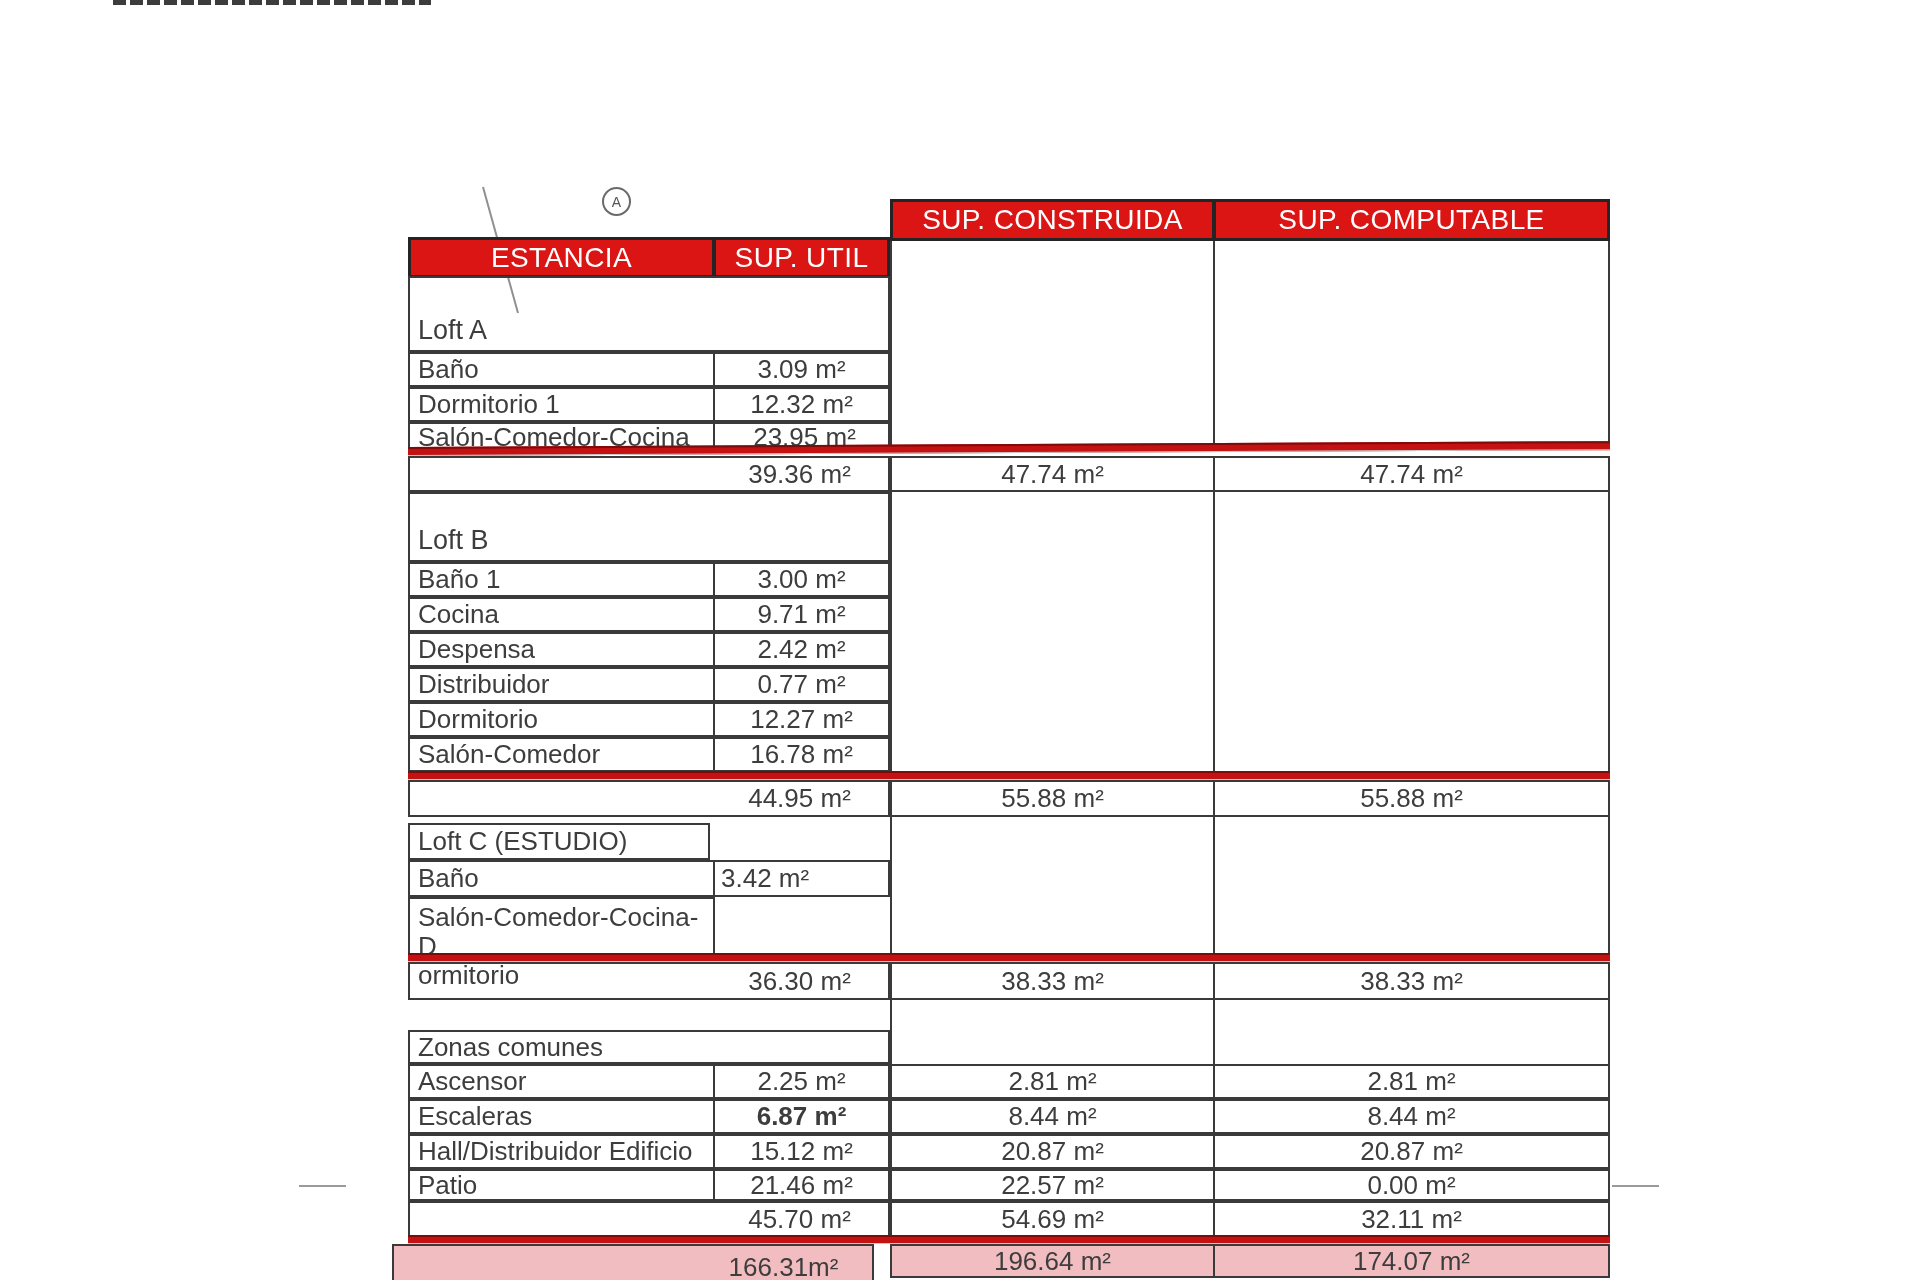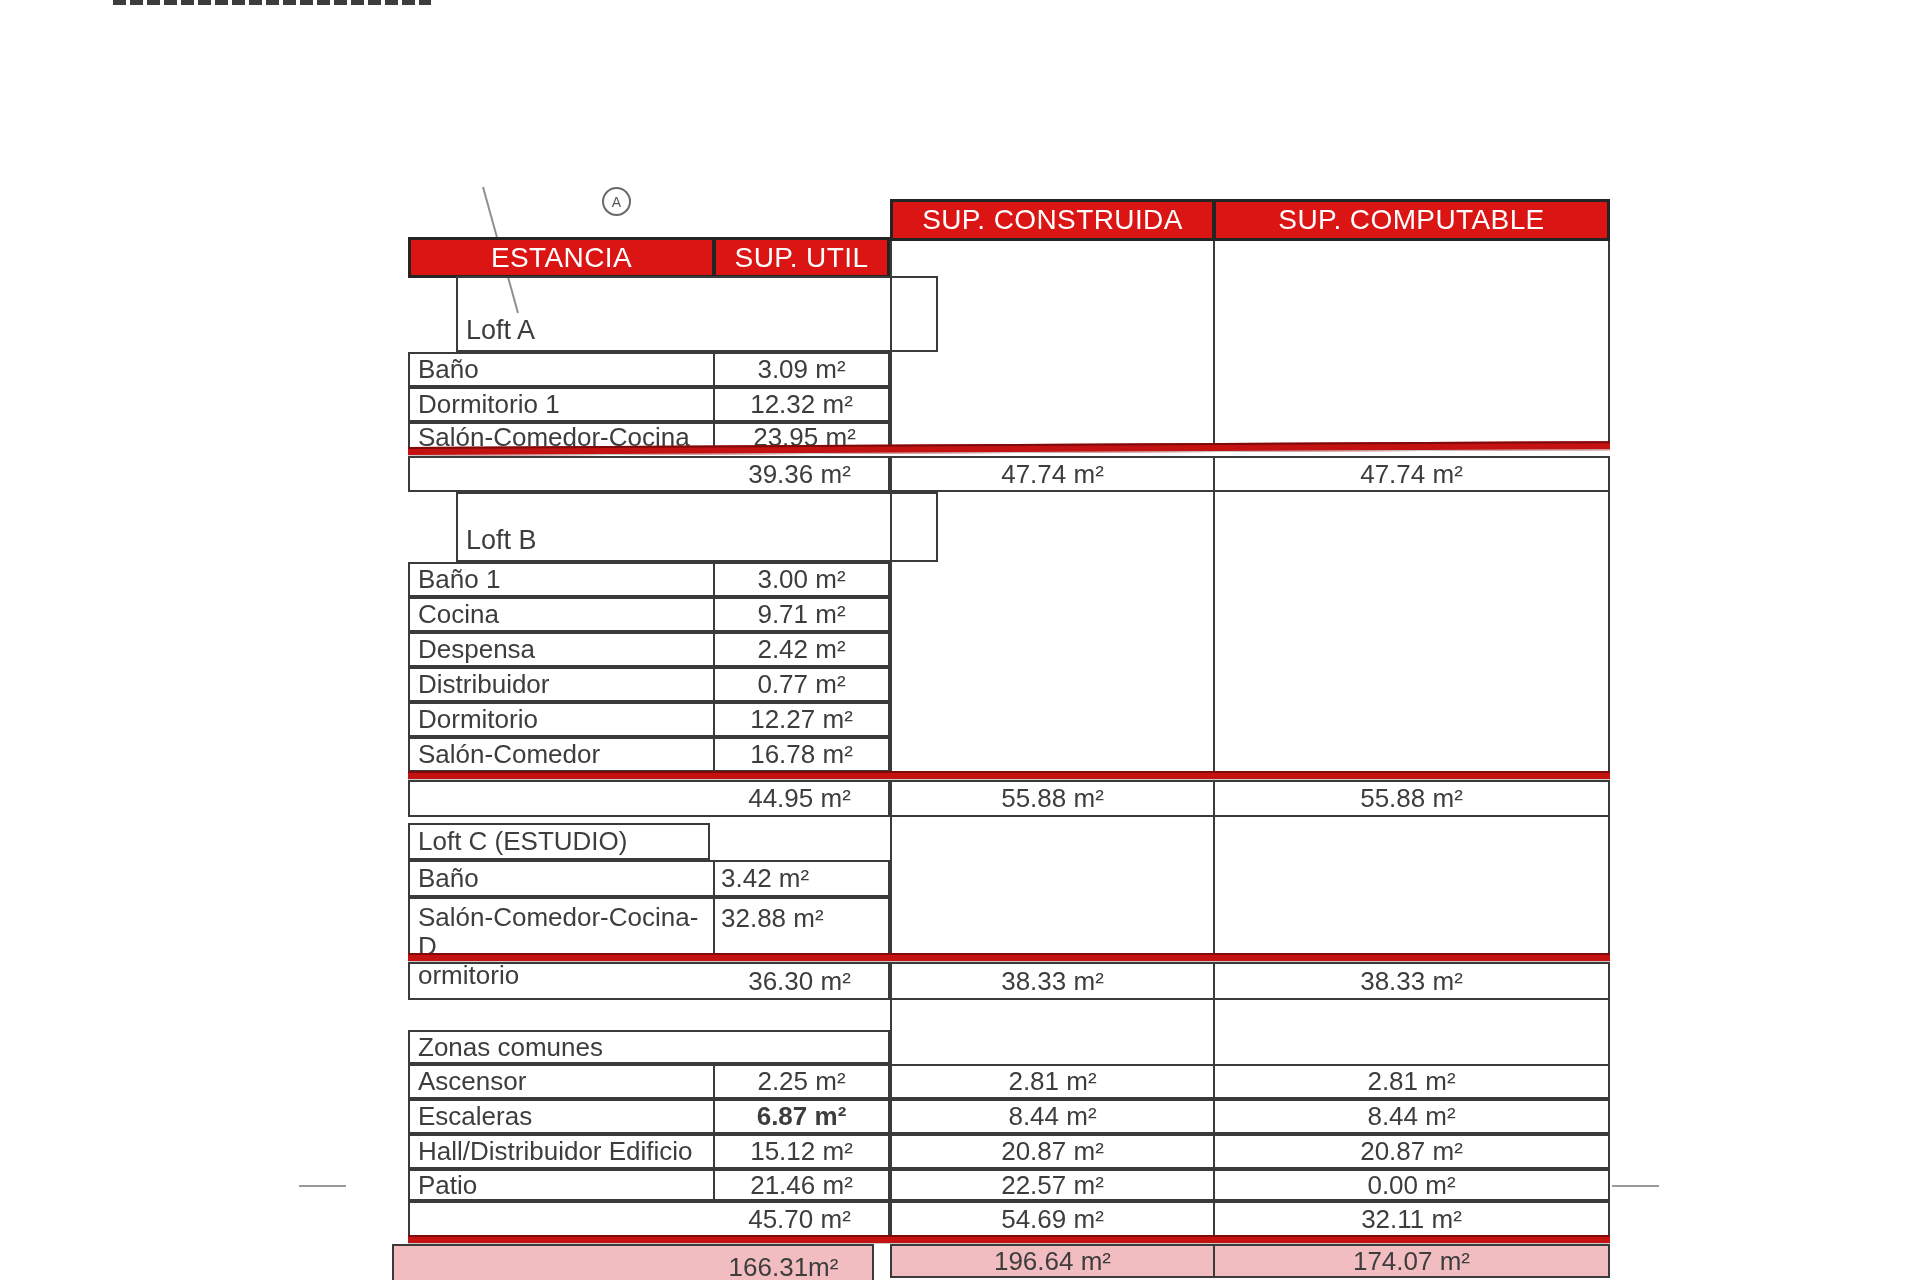--- a/index.html
+++ b/index.html
@@ -7,21 +7,21 @@
   .stage {
     position:relative; width:1920px; height:1280px; background:#ffffff;
     overflow:hidden; font-family:"Liberation Sans", sans-serif; color:#3d3d3d;
   }
   .c { position:absolute; border:2px solid #3a3a3a; font-size:26px;
        display:flex; align-items:center; background:transparent; }
   .lab   { padding-left:8px; justify-content:flex-start; }
   .val   { justify-content:center;text-align:center; }
   .vleft { justify-content:flex-start; padding-left:6px; }
   .topal { align-items:flex-start; padding-top:4px; }
-  .tall  { align-items:flex-end; padding-bottom:4px; padding-left:8px; font-size:27px;margin-left:48px; }
+  .tall  { align-items:flex-end; padding-bottom:4px; padding-left:8px; font-size:27px; }
   .pre   { white-space:pre-line; line-height:1.12; }
   .hdr   { background:#db1414; border:3px solid #242424; color:#ffffff;
            justify-content:center; font-size:28px; letter-spacing:0.4px; }
   .ghost { position:absolute; border-left:2px solid #3a3a3a; border-right:2px solid #3a3a3a; }
   .sep   { position:absolute; height:9px; background:#c41111;
            border-top:2px solid #7e0b0b; border-bottom:1px solid #cccccc; }
   .tilt  { transform:rotate(-0.28deg); transform-origin:0 50%; }
   .pink  { background:#f2bdc1; }
   .subval{ position:absolute; right:0; width:177px; text-align:center; }
   .dash  { position:absolute; height:2px; background:#9a9a9a; }
@@ -108,21 +108,20 @@
   <div class="c val" style="left:890px;top:780px;width:325px;height:37px;">55.88 m²</div>
   <div class="c val" style="left:1213px;top:780px;width:397px;height:37px;">55.88 m²</div>
 
   <div class="c lab" style="left:408px;top:823px;width:302px;height:37px;">Loft C (ESTUDIO)</div>
 
   <div class="c lab" style="left:408px;top:860px;width:307px;height:37px;">Baño</div>
   <div class="c vleft" style="left:713px;top:860px;width:177px;height:37px;">3.42 m²</div>
 
   <div class="c lab pre topal" style="left:408px;top:897px;width:307px;height:60px;">Salón-Comedor-Cocina-D
 ormitorio</div>
-  <div class="c vleft topal" style="left:713px;top:897px;width:177px;height:60px;">32.88 m²</div>
 
   <div class="sep" style="left:408px;top:953px;width:1202px;"></div>
 
   <div class="c" style="left:408px;top:962px;width:482px;height:38px;">
     <span class="subval">36.30 m²</span>
   </div>
   <div class="c val" style="left:890px;top:962px;width:325px;height:38px;">38.33 m²</div>
   <div class="c val" style="left:1213px;top:962px;width:397px;height:38px;">38.33 m²</div>
 
   <div class="c lab" style="left:408px;top:1030px;width:482px;height:34px;">Zonas comunes</div>

